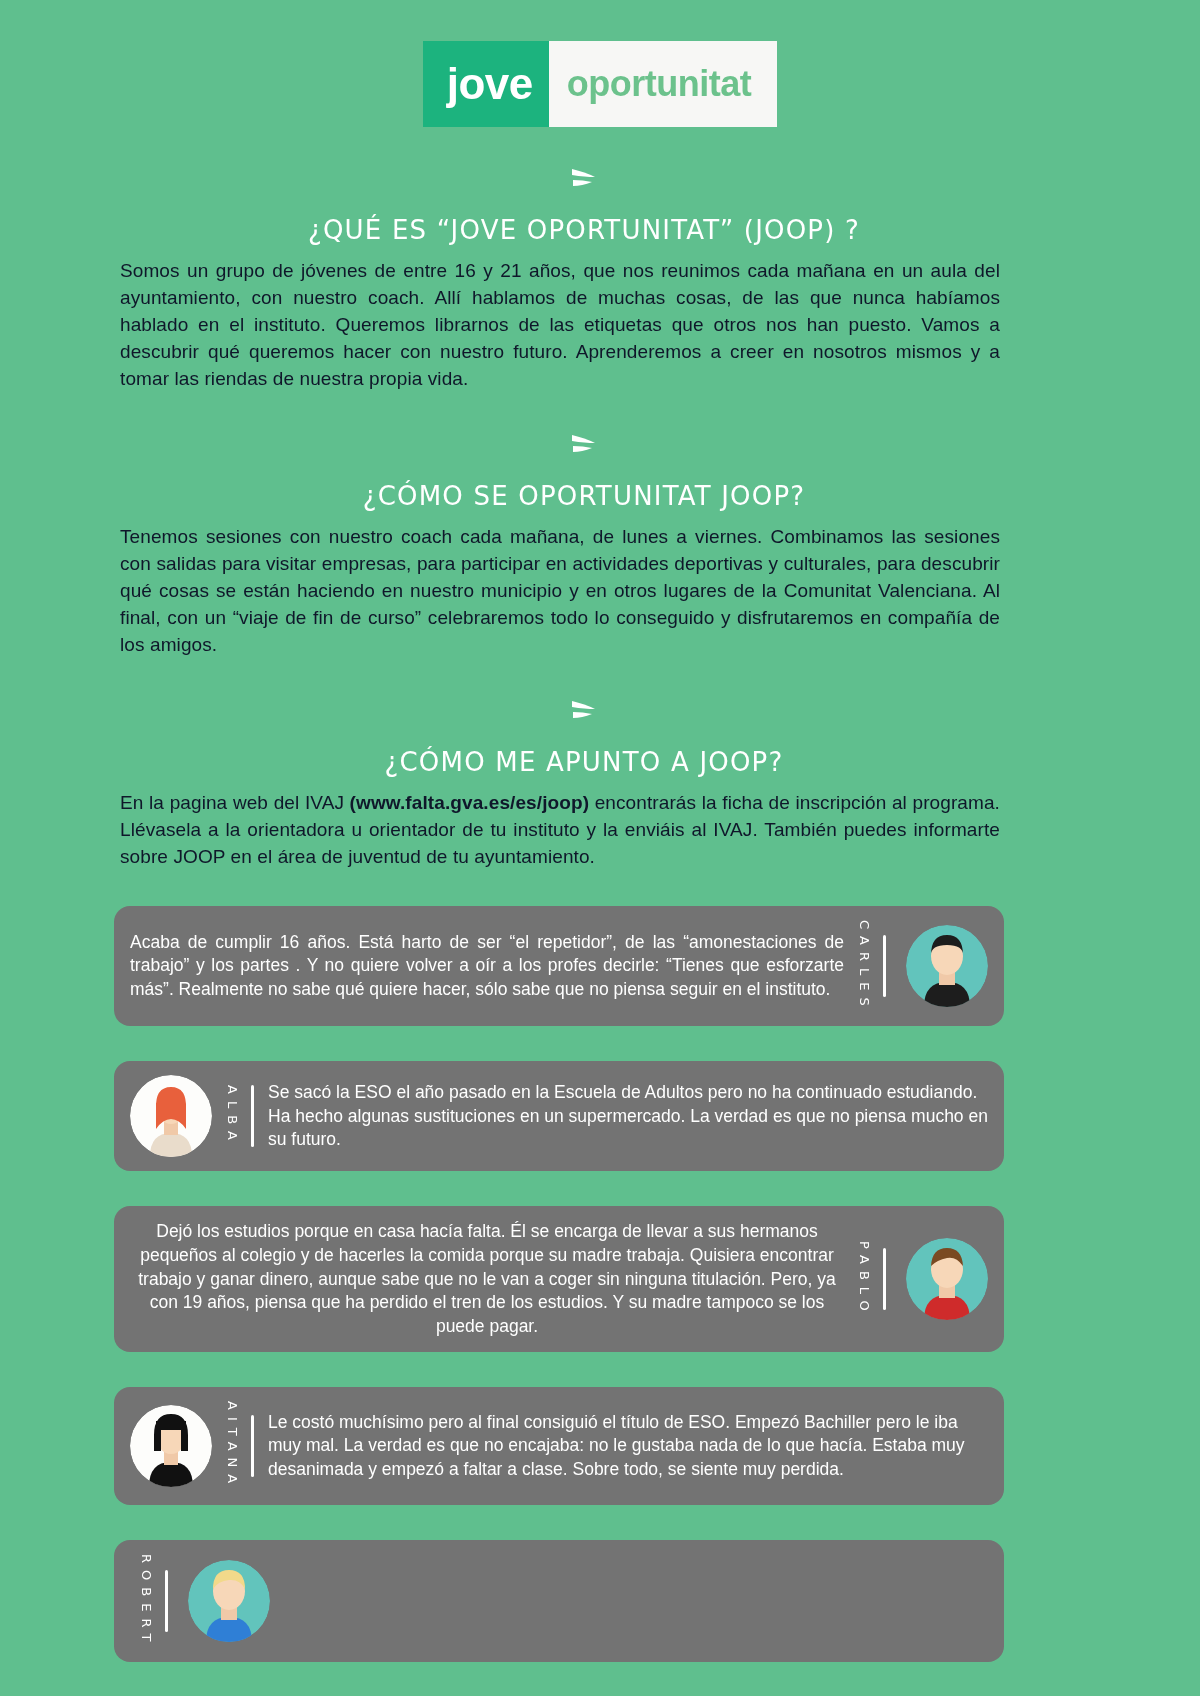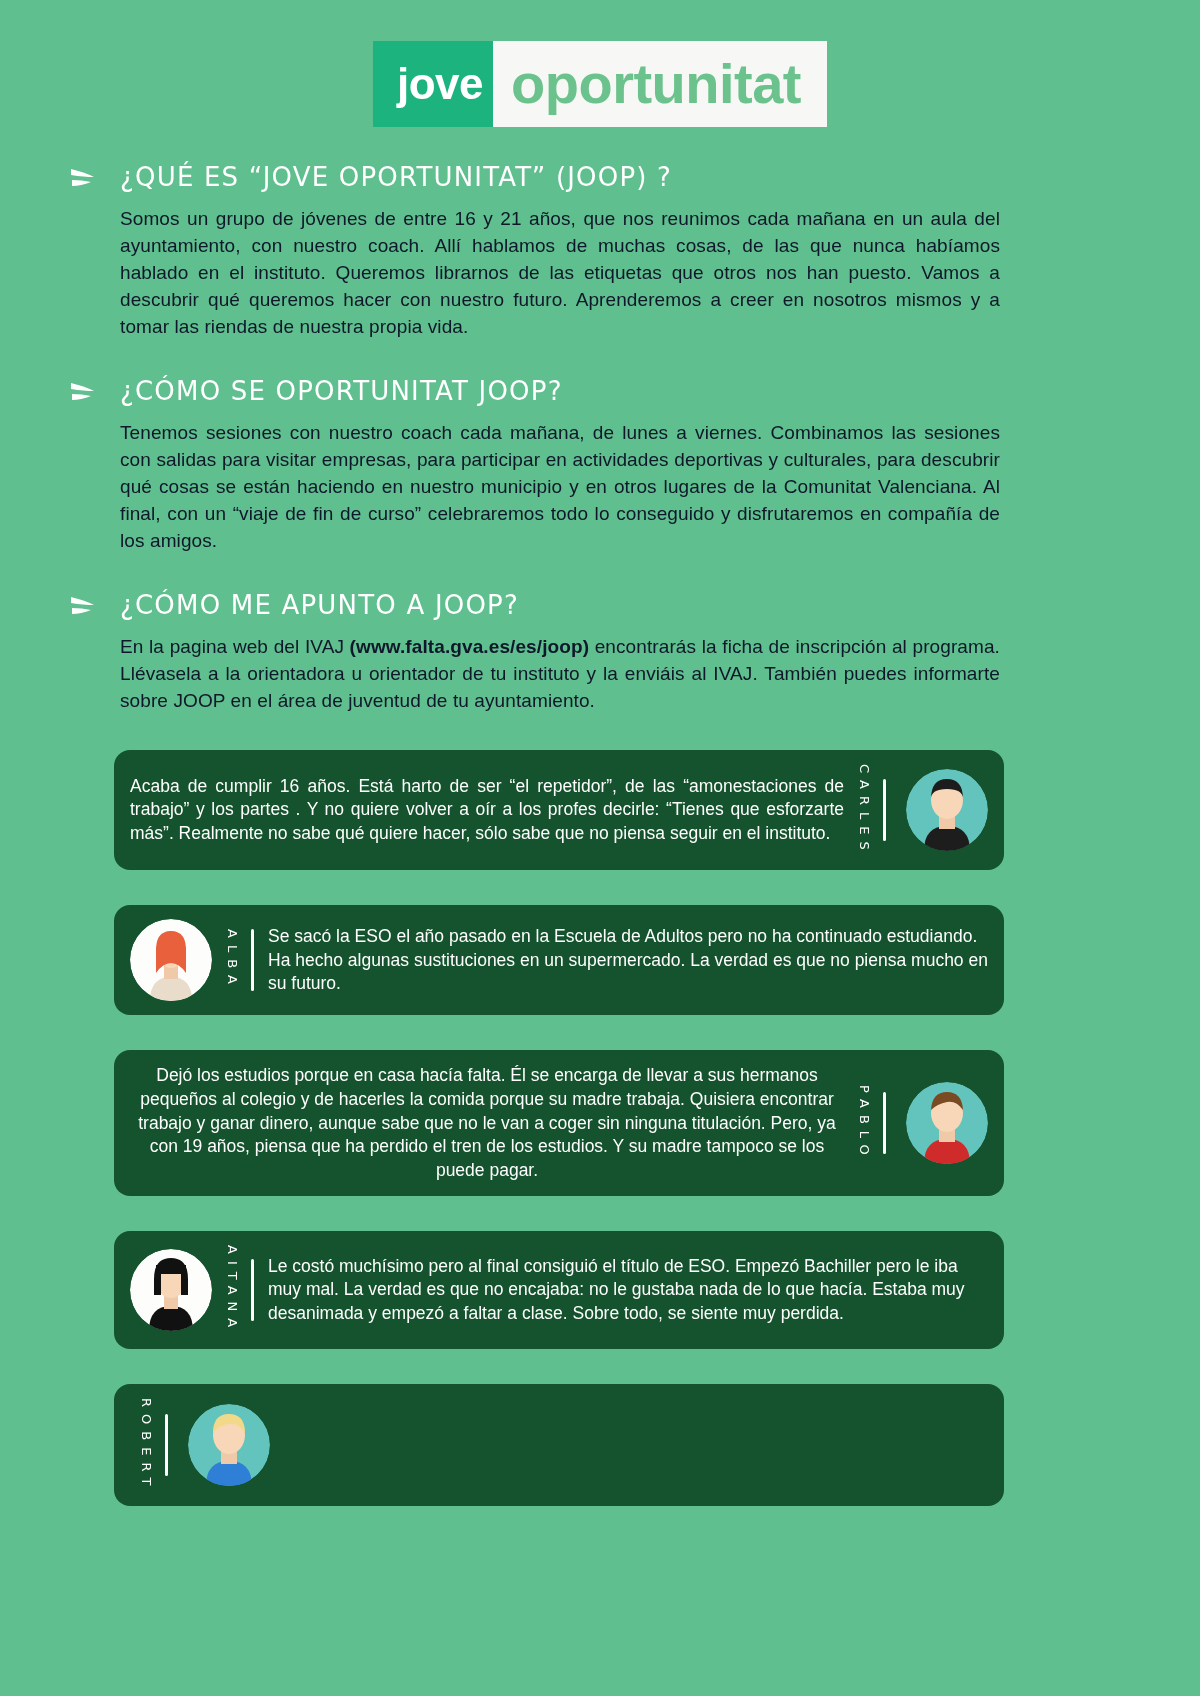--- a/index.html
+++ b/index.html
@@ -19,51 +19,52 @@
   }
   .logo {
     display: flex;
     height: 86px;
     align-items: stretch;
     box-shadow: 0 0 0 0 transparent;
   }
   .logo-left {
     background: #1cb37e;
     display: flex; align-items: center;
-    padding: 0 10px 0 24px;
+    padding: 0 16px 0 24px;
   }
   .logo-left span {
     color: #ffffff;
     font-size: 44px;
     font-weight: bold;
     letter-spacing: -0.5px;
     line-height: 1;
   }
   .logo-right {
     background: #f7f7f5;
     display: flex; align-items: center;
     padding: 0 26px 0 18px;
   }
   .logo-right span {
     color: #6cc28c;
-    font-size: 56px;
+    font-size: 36px;
     font-weight: bold;
     letter-spacing: -0.5px;
     line-height: 1;
   }
 
   
   .content { padding: 0 100px 0 68px; }
 
   .section { position: relative; }
   .sec-head {
     display: flex;
     align-items: center;
     gap: 22px;
     margin-top: 34px;
+    flex-direction: column;
   }
   .bullet {
     width: 30px; height: 30px;
     flex: 0 0 30px;
     position: relative;
     margin-top: 2px;
   }
   .bullet svg { display: block; }
 
   .sec-title {
@@ -86,21 +87,21 @@
     letter-spacing: 0.1px;
   }
   .sec-body b { font-weight: 700; }
 
   .sec-body.nojustify { text-align: left; }
 
   
   .cards { margin: 14px 0 0 46px; width: 890px; }
 
   .card {
-    background: #14532d;
+    background: #737373;
     border-radius: 16px;
     display: flex;
     align-items: center;
     margin-bottom: 12px;
     padding: 14px 16px;
     min-height: 104px;
     margin-top: 35px;
   }
   .card.left-avatar { flex-direction: row; }
   .card.right-avatar { flex-direction: row; }

